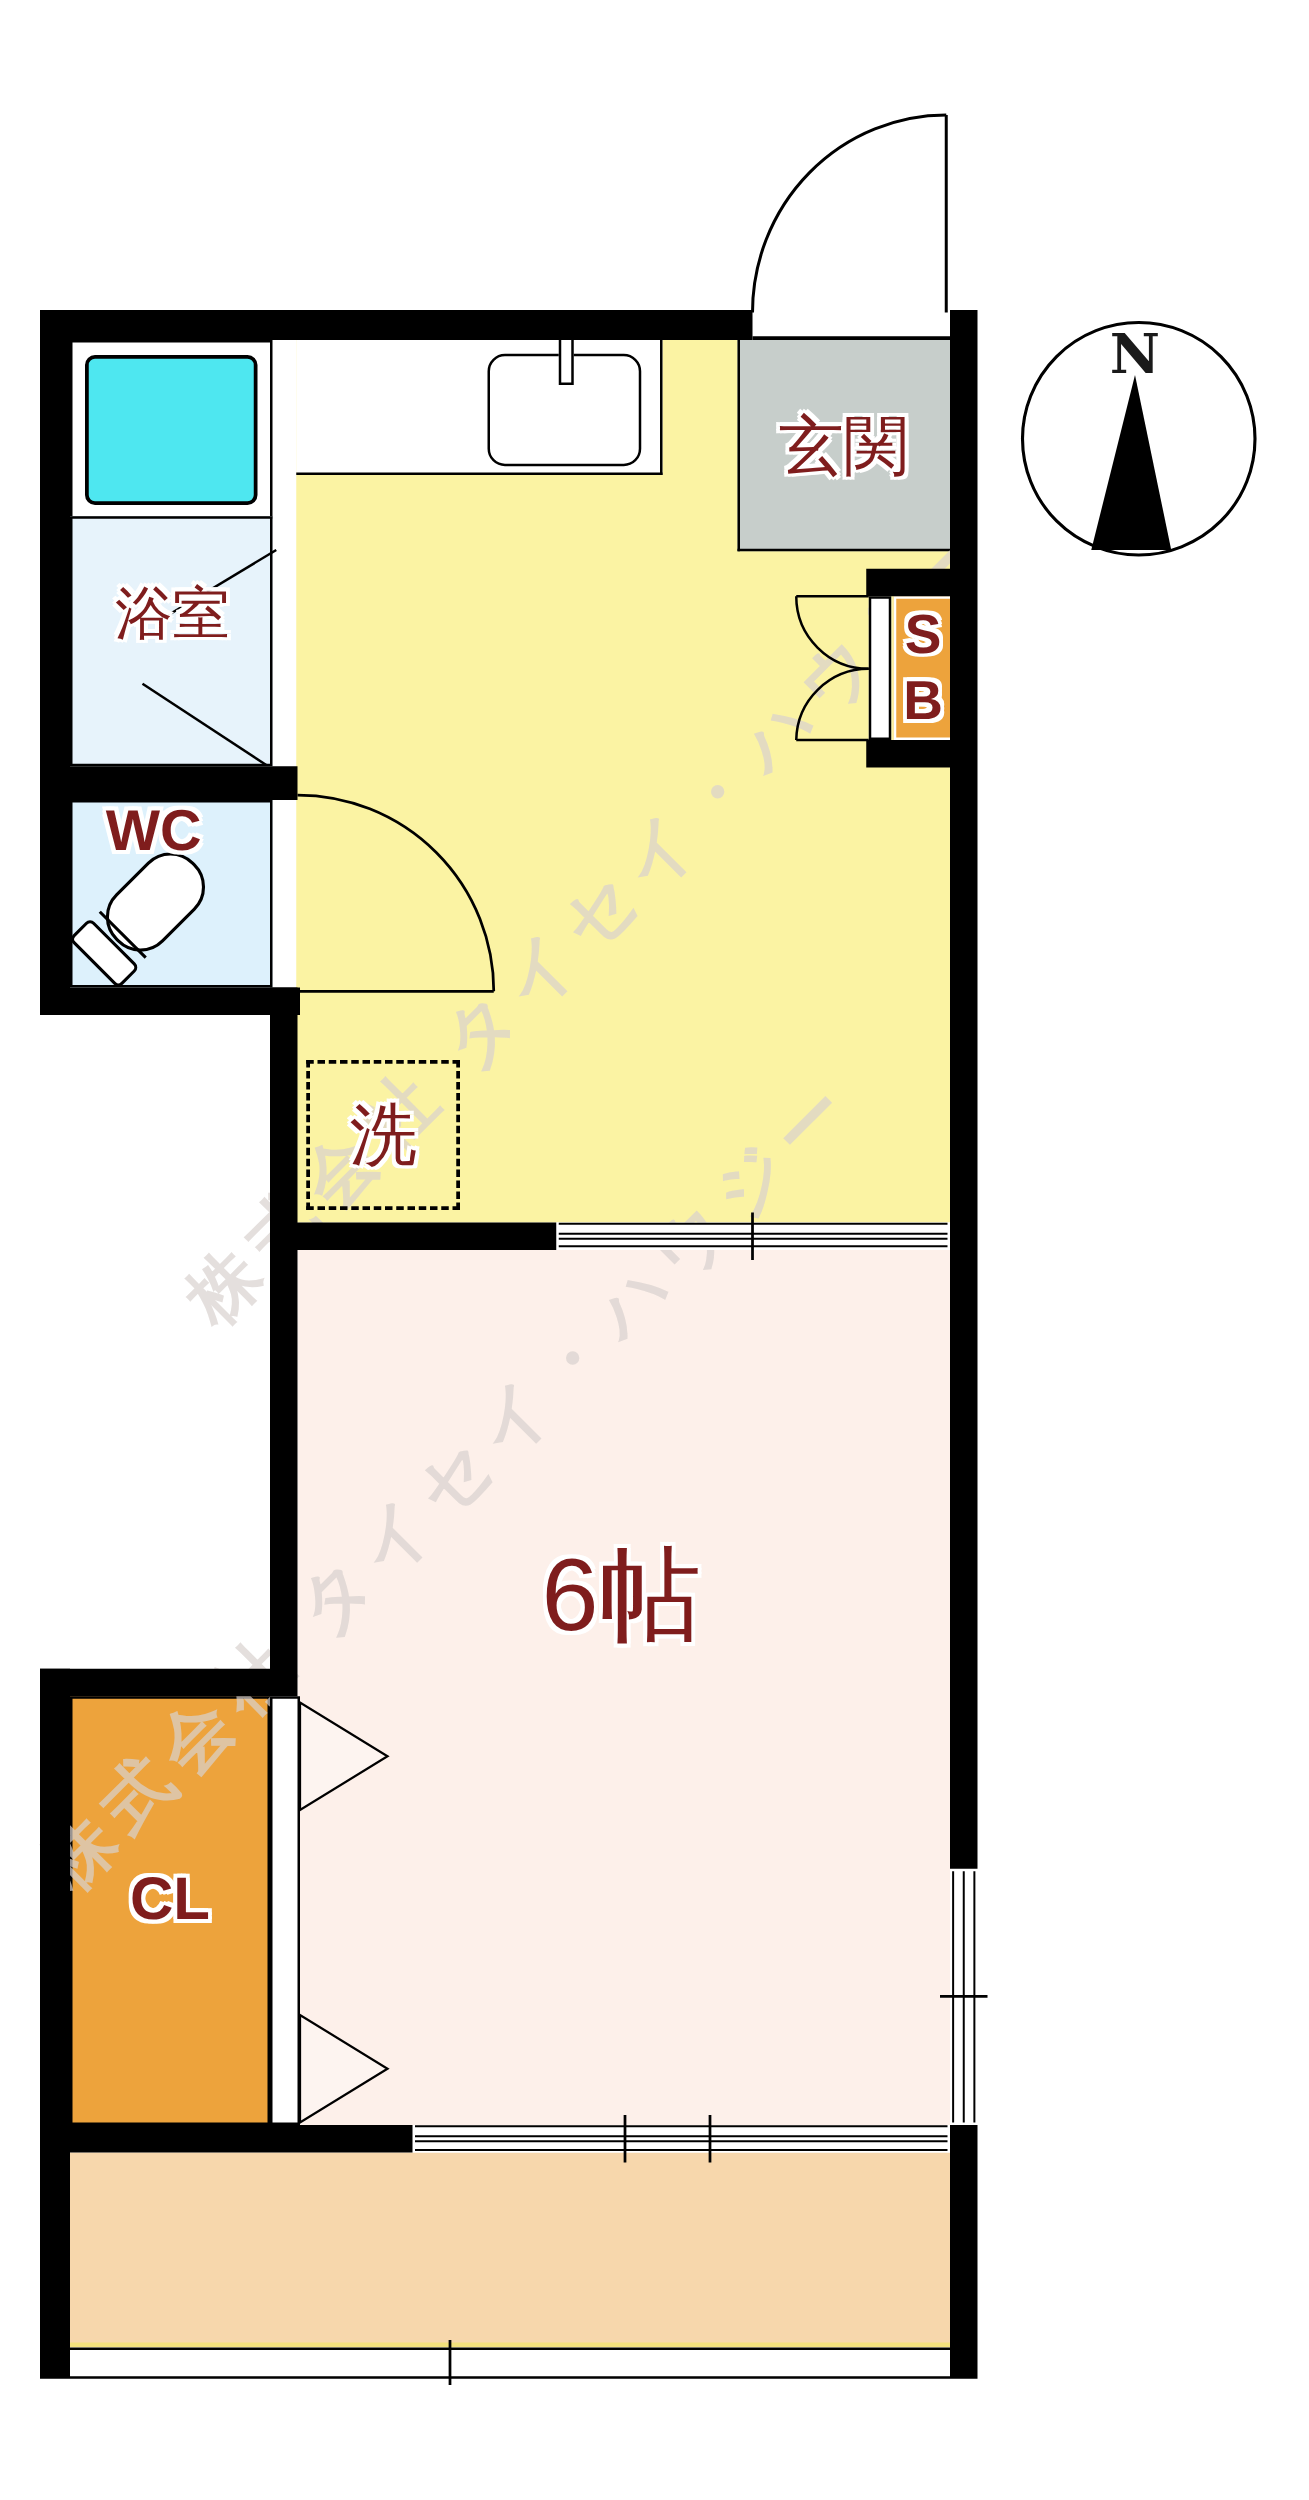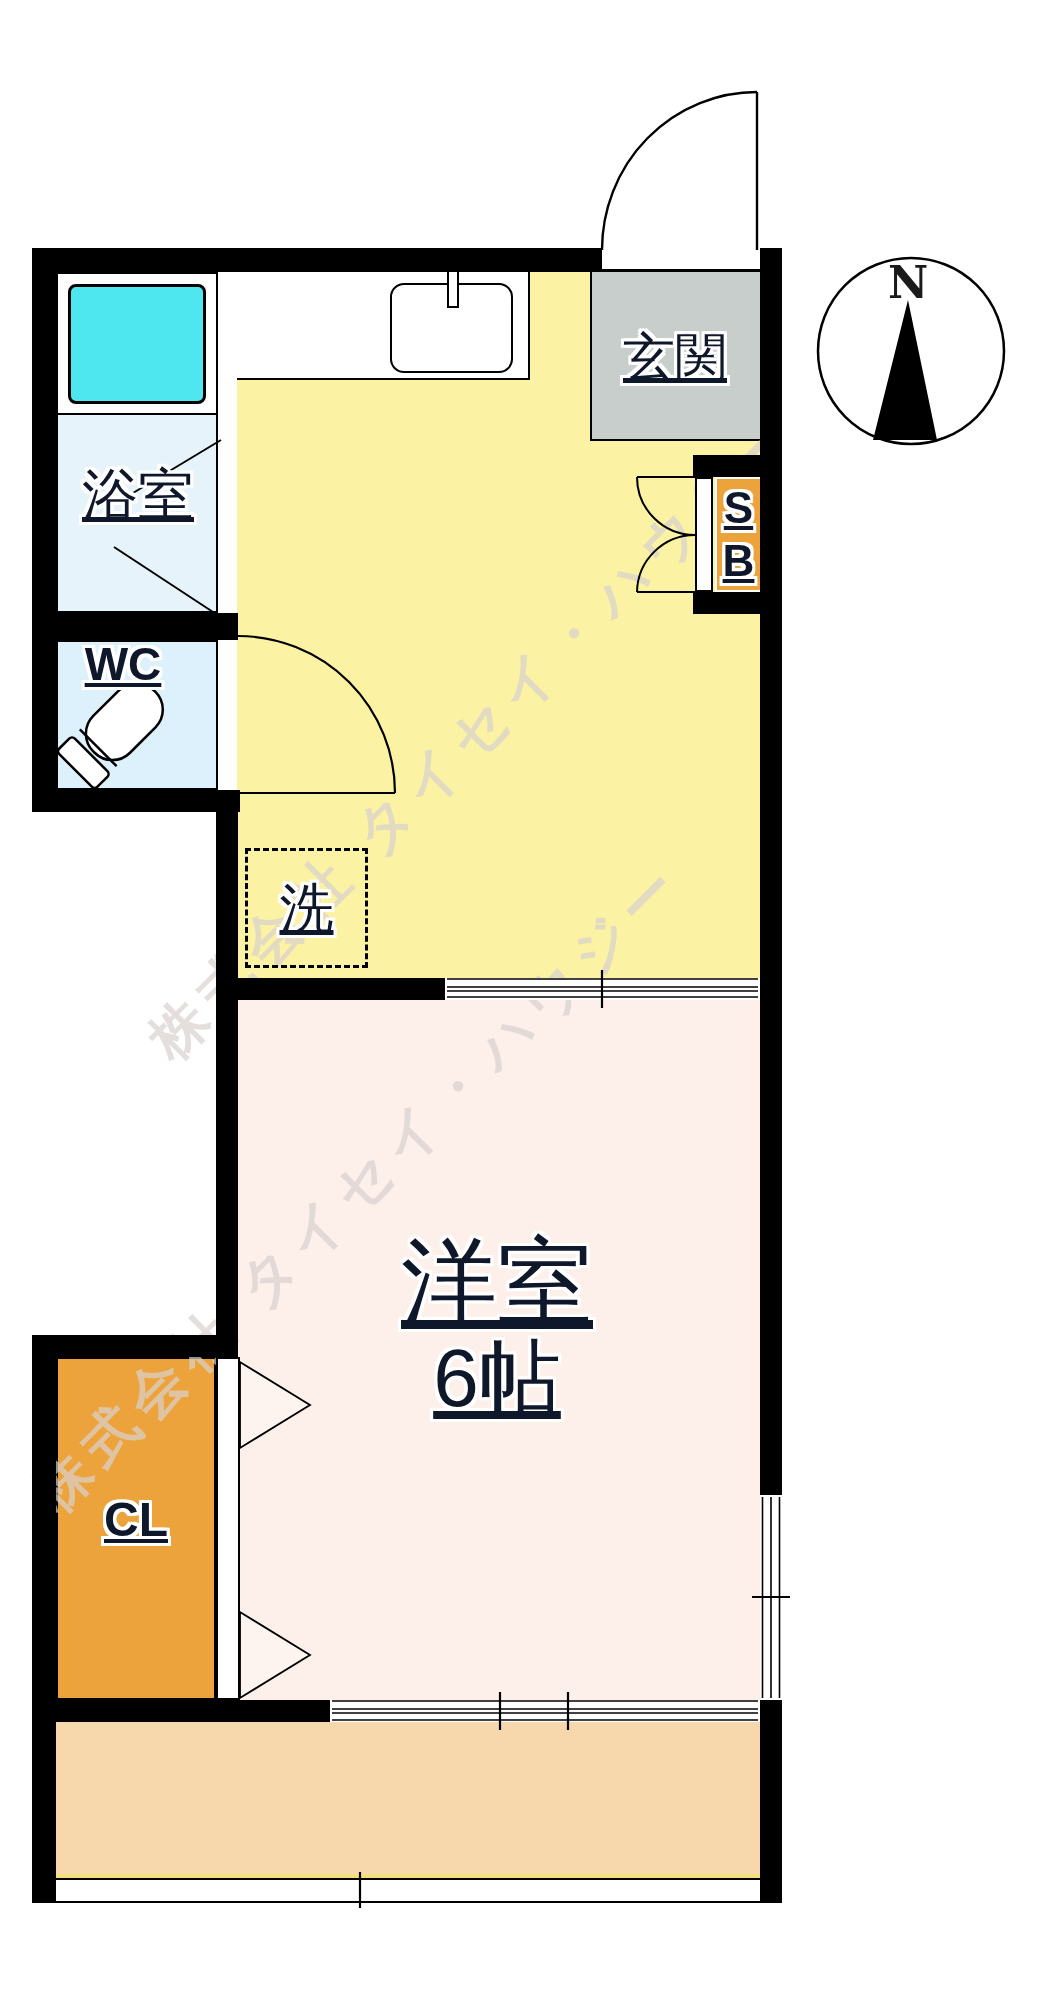--- a/index.html
+++ b/index.html
@@ -6,23 +6,23 @@
   *{box-sizing:border-box;}
   .plan{position:relative;width:1047px;height:2000px;background:#fff;overflow:hidden;
         font-family:"Liberation Sans","DejaVu Sans",sans-serif;}
   
   .fill{position:absolute;z-index:1;}
   .wm{position:absolute;z-index:2;transform:rotate(-45deg);transform-origin:0 50%;
       font-size:56px;font-weight:700;letter-spacing:10px;color:#d9d2cf;opacity:.7;white-space:nowrap;}
   .white{position:absolute;z-index:3;background:#fff;}
   .w{position:absolute;z-index:4;background:#000;}
   .overlay{position:absolute;left:0;top:0;z-index:5;pointer-events:none;}
-  .lbl{position:absolute;z-index:6;color:#0f172a;text-align:center;line-height:1.05;
+  .lbl{position:absolute;z-index:6;color:#7f1d1d;text-align:center;line-height:1.05;
        text-shadow:-3px -3px 0 #fff,3px -3px 0 #fff,-3px 3px 0 #fff,3px 3px 0 #fff,
-                   -3px 0 0 #fff,3px 0 0 #fff,0 -3px 0 #fff,0 3px 0 #fff;text-decoration:underline;}
+                   -3px 0 0 #fff,3px 0 0 #fff,0 -3px 0 #fff,0 3px 0 #fff;}
   .fixture{position:absolute;z-index:3;background:#fff;border:2px solid #000;}
   .dashed-box{position:absolute;z-index:6;border:3px dashed #000;display:flex;align-items:center;justify-content:center;}
   .sbcol{display:flex;flex-direction:column;align-items:center;justify-content:center;gap:6px;}
   .compass{position:absolute;z-index:6;}
 </style>
 </head>
 <body>
 
 <div class="plan">
 
@@ -127,21 +127,20 @@
     </g>
   </svg>
 
   <svg class="compass" style="left:816px;top:256px;" width="190" height="190" viewBox="0 0 190 190">
     <circle cx="95" cy="95" r="93" fill="#fff" stroke="#000" stroke-width="2.5"></circle>
     <polygon points="92,44 57,184 121,184" fill="#000"></polygon>
     <text x="92" y="42" text-anchor="middle" font-family="DejaVu Serif, serif" font-weight="700" font-size="44" fill="#1a1a1a">N</text>
   </svg>
 
   <div class="lbl" style="left:590px;top:330px;width:170px;font-size:52px;">玄関</div>
-  <div class="lbl" style="left:56px;top:466px;width:164px;font-size:56px;">浴室</div>
+  <div class="lbl" style="left:56px;top:466px;width:164px;font-size:46px;">浴室</div>
   <div class="lbl" style="left:58px;top:640px;width:130px;font-size:46px;font-weight:700;">WC</div>
   <div class="lbl" style="left:337px;top:1232px;width:320px;">
-    <div style="font-size:96px;">洋室</div>
     <div style="font-size:82px;margin-top:2px;text-align:center;">6帖</div>
   </div>
   <div class="lbl" style="left:56px;top:1495px;width:160px;font-size:48px;font-weight:700;">CL</div>
 
 </div>
 
 </body></html>

